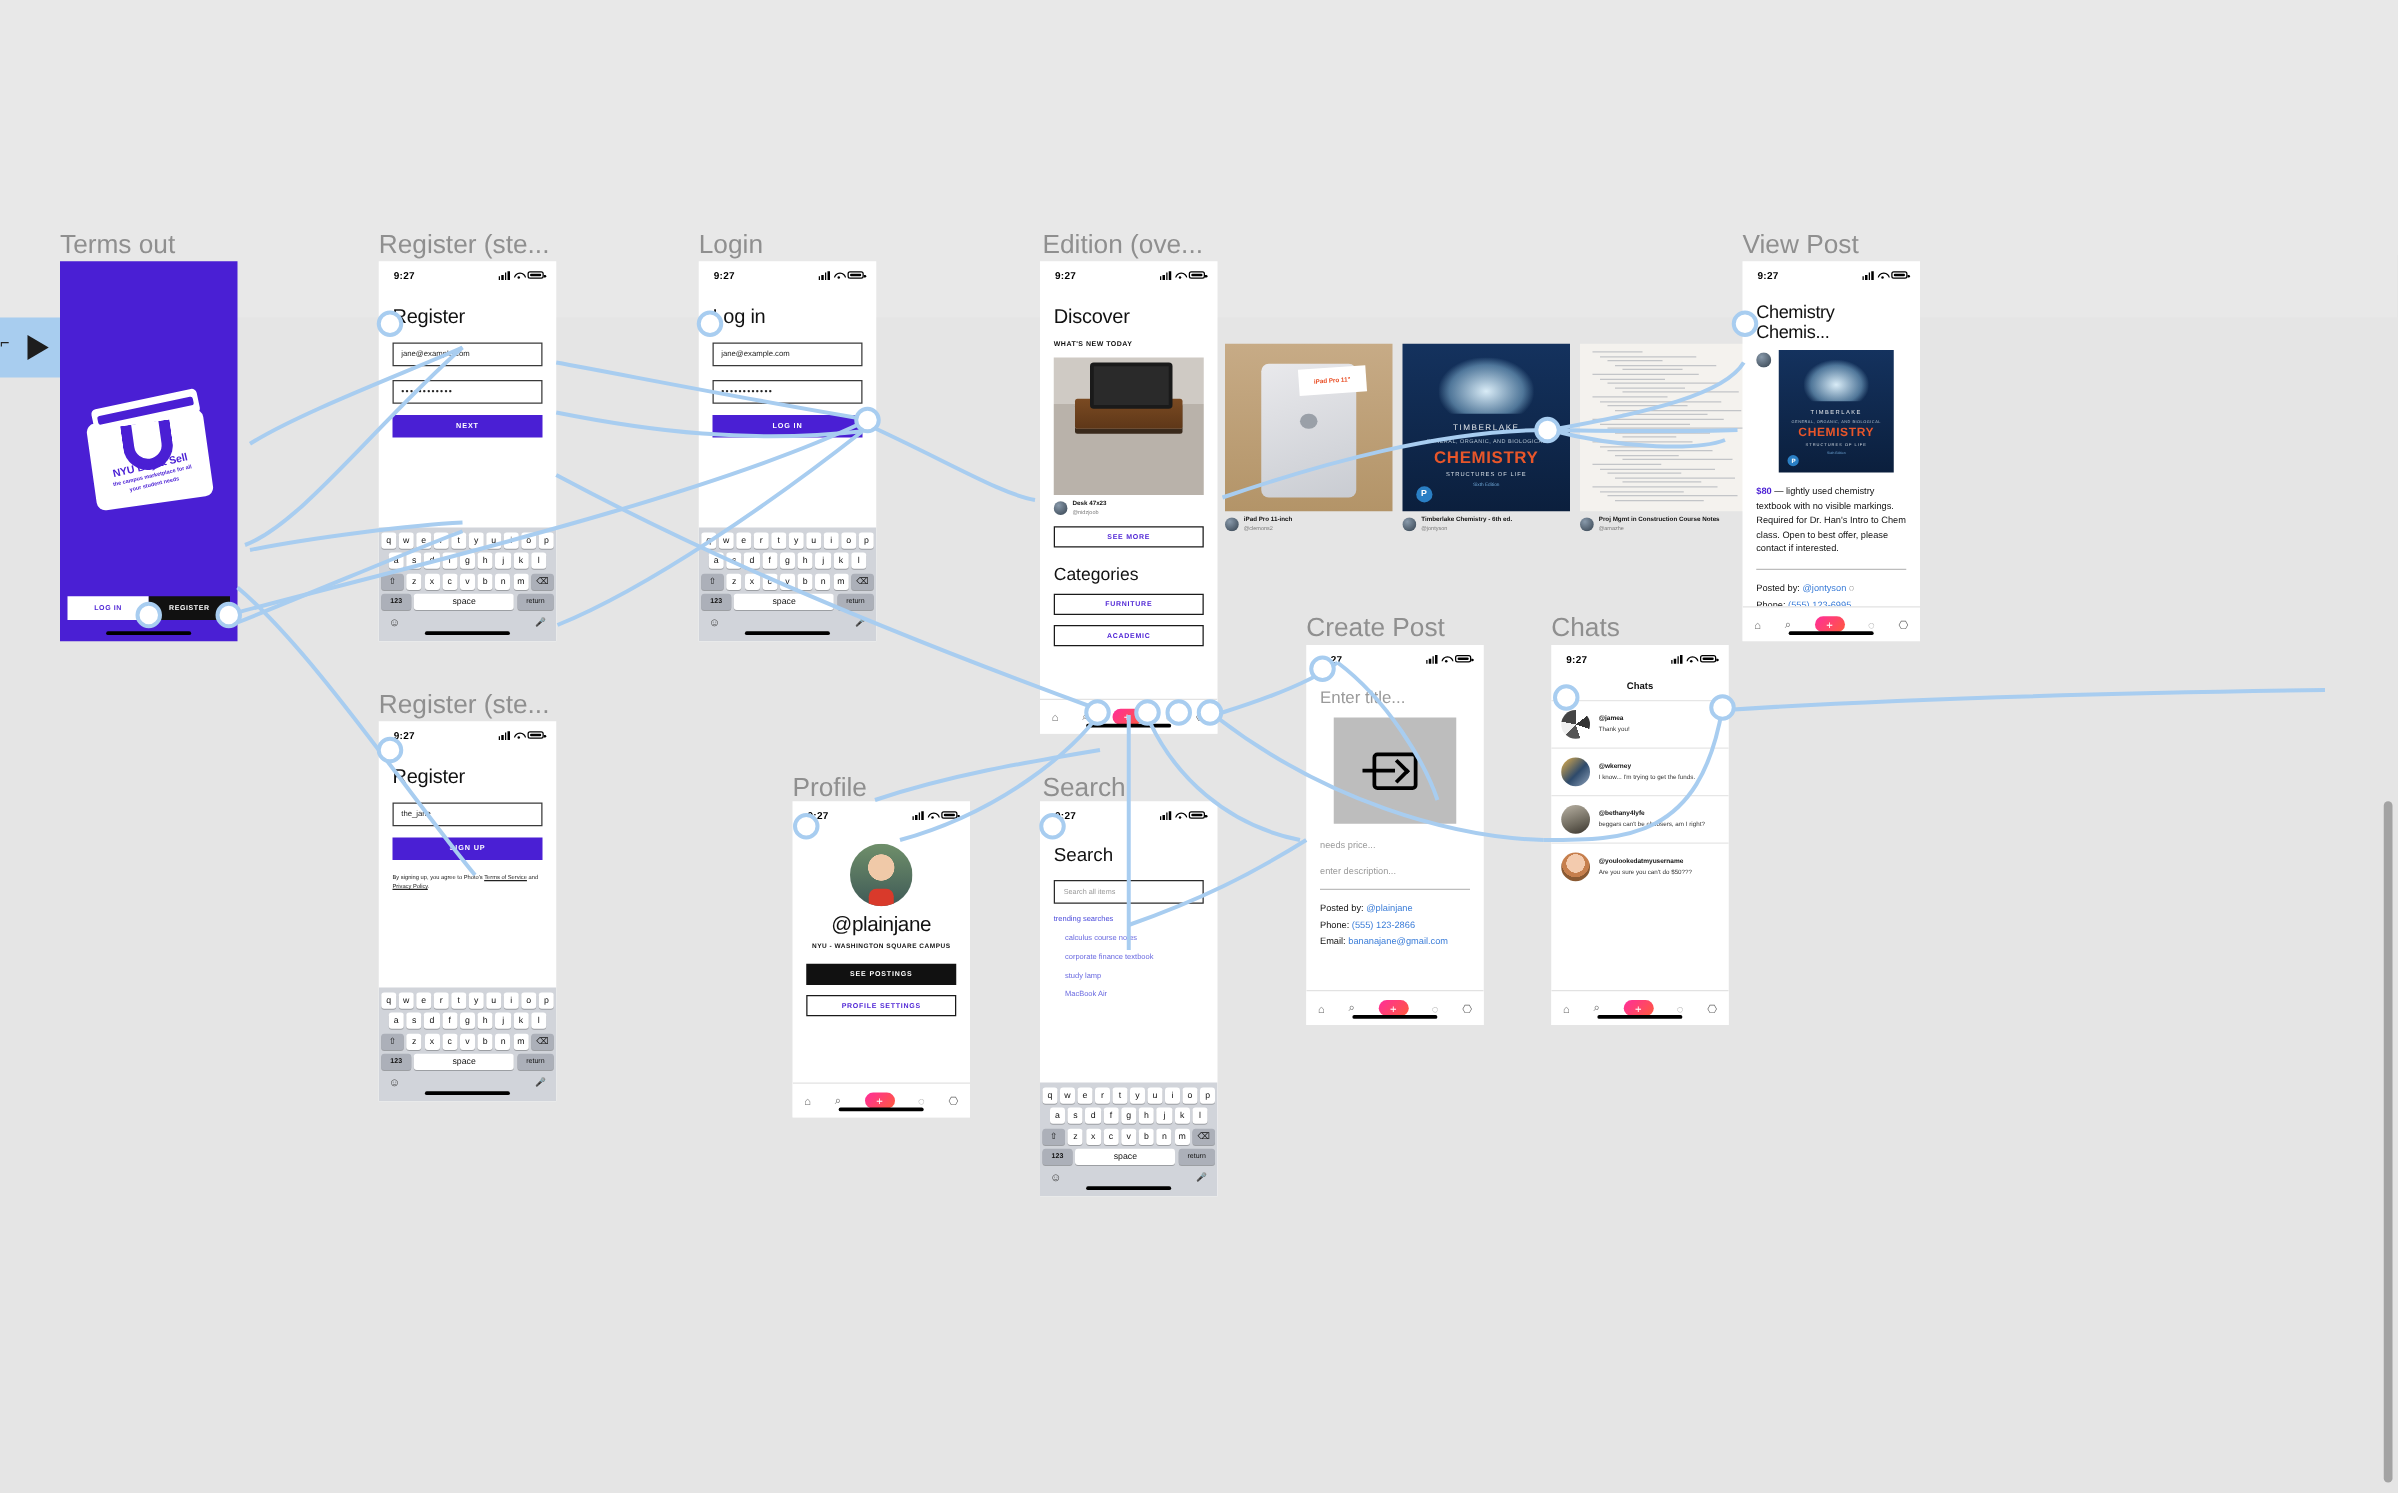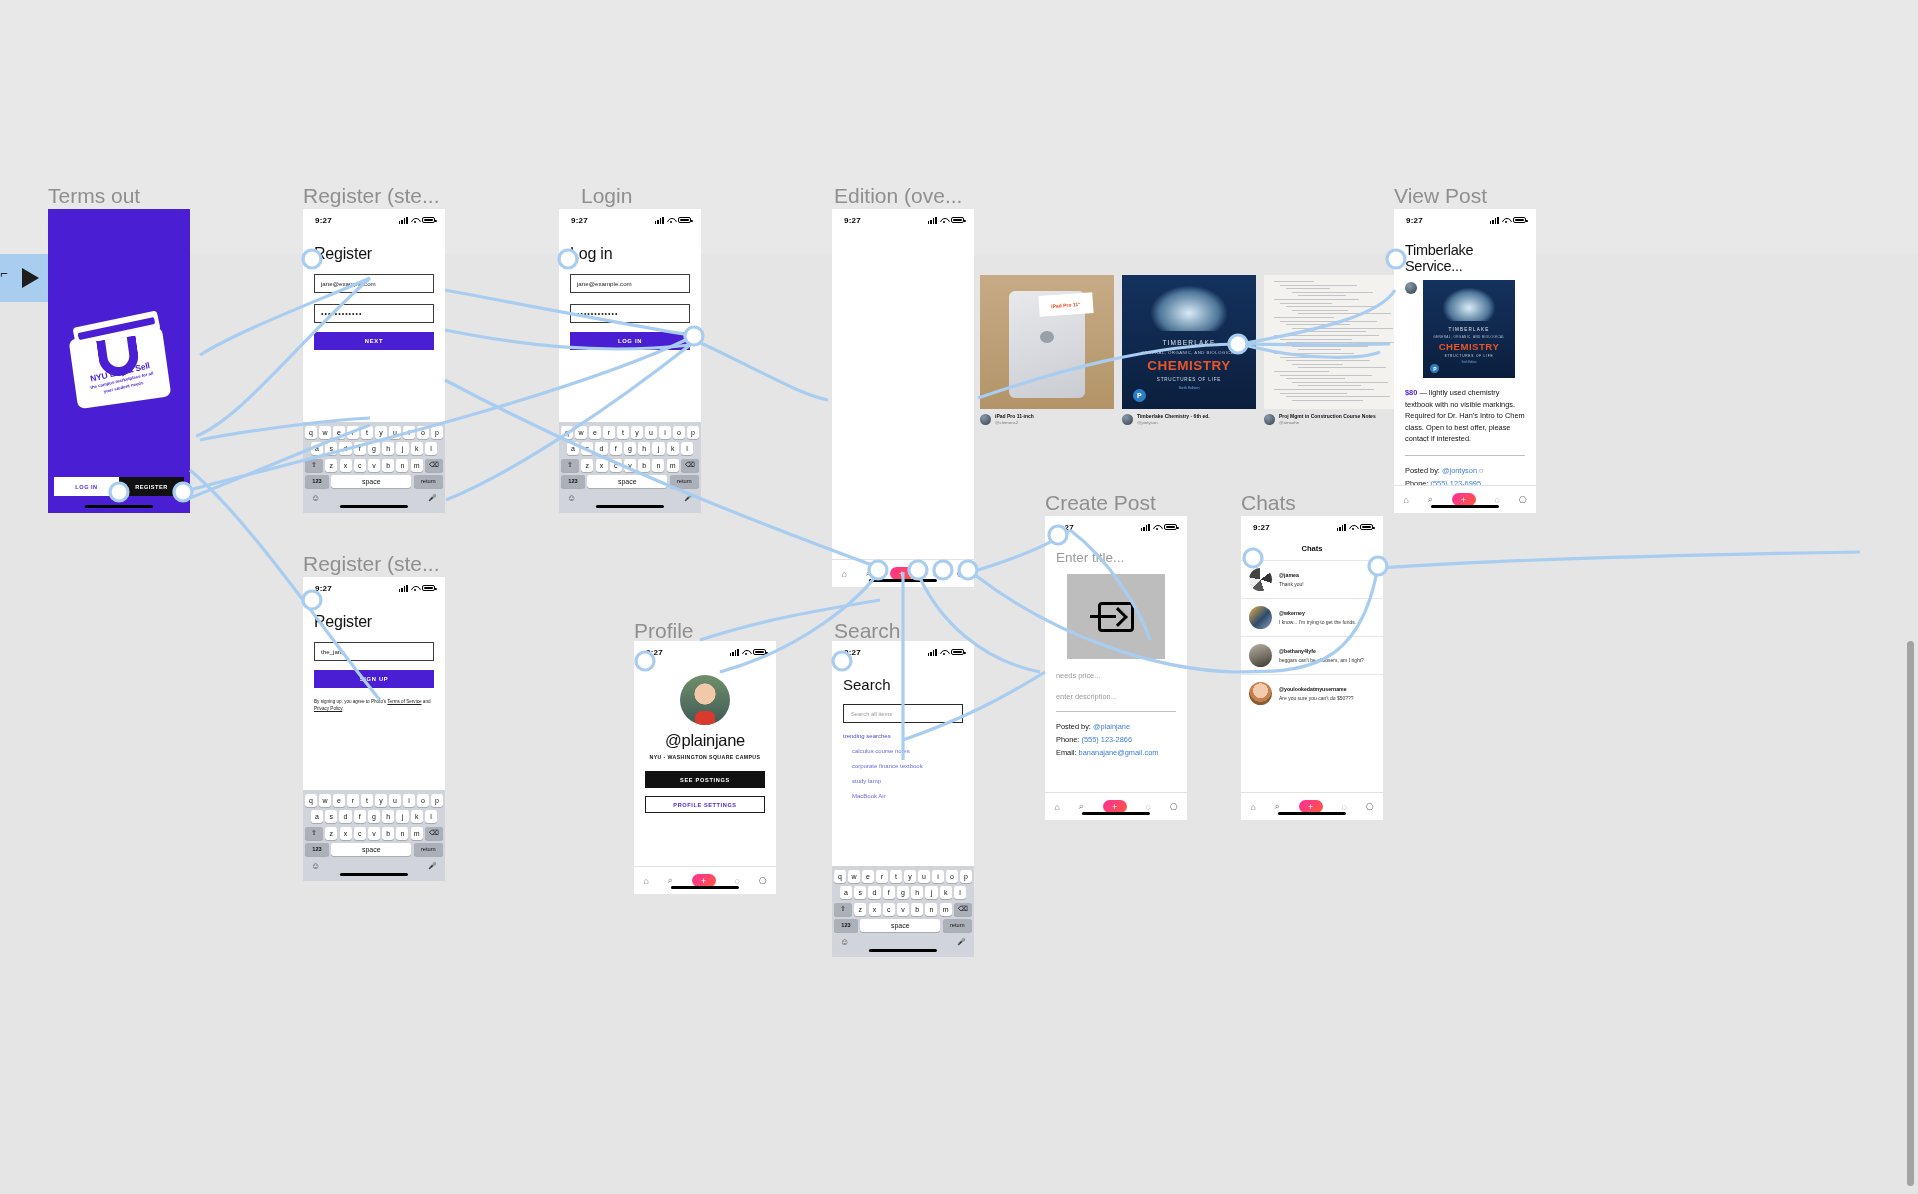--- a/index.html
+++ b/index.html
@@ -194,21 +194,21 @@
 <div id="board">
   <div class="top-strip"></div>
 
   <div class="play-strip"></div>
   <div class="play-clip">⌐</div>
   <div class="play-tri"></div>
 
   <div class="frame-title" style="left:48px;  top:184px;">Terms out</div>
   <div class="frame-title" style="left:303px; top:184px;">Register (ste...</div>
   <div class="frame-title" style="left:303px; top:552px;">Register (ste...</div>
-  <div class="frame-title" style="left:581px; top:184px;text-align:center;">Login</div>
+  <div class="frame-title" style="left:559px; top:184px;text-align:center;">Login</div>
   <div class="frame-title" style="left:834px; top:184px;">Edition (ove...</div>
   <div class="frame-title" style="left:1394px;top:184px;">View Post</div>
   <div class="frame-title" style="left:1045px;top:491px;">Create Post</div>
   <div class="frame-title" style="left:1241px;top:491px;">Chats</div>
   <div class="frame-title" style="left:634px; top:619px;">Profile</div>
   <div class="frame-title" style="left:834px; top:619px;">Search</div>
 
   <div class="phone" style="left:48px; top:209px; width:142px; height:304px; background:#4A1FD4;">
     <div class="logo-bag">
       <div class="bag-body"></div>
@@ -439,20 +439,36 @@
       <span class="sb-right">
         <span class="sig">
             <i></i>
             <i></i>
             <i></i>
             <i></i>
           </span>
         <span class="wifi"></span>
         <span class="batt"></span>
       </span>
+    </div>
+    <div class="pad">
+      <div class="scr-h1">Discover</div>
+      <div class="kicker">WHAT'S NEW TODAY</div>
+      <div class="card-img img-desk"></div>
+      <div class="meta">
+        <div class="av"></div>
+        <div>
+          <div class="nm">Desk 47x23</div>
+          <div class="hd">@nidzjoob</div>
+        </div>
+      </div>
+      <div class="btn-outline">SEE MORE</div>
+      <div class="cat-h">Categories</div>
+      <div class="btn-outline">FURNITURE</div>
+      <div class="btn-outline">ACADEMIC</div>
     </div>
     <div class="navbar">
       <span class="ico">⌂</span>
       <span class="ico">⌕</span>
       <span class="fab">+</span>
       <span class="ico">◌</span>
       <span class="ico">⎔</span>
     </div>
     <div class="home-ind"></div>
   </div>
@@ -543,21 +559,21 @@
             <i></i>
             <i></i>
             <i></i>
             <i></i>
           </span>
         <span class="wifi"></span>
         <span class="batt"></span>
       </span>
     </div>
     <div class="pad">
-      <div class="vp-h">Timberlake Service...</div>
+      <div class="vp-h">Chemistry Chemis...</div>
       <div class="vp-row">
         <div class="av" style="width:12px;height:12px;margin-top:2px"></div>
         <div class="vp-img img-chem">
           <div class="chem-bubble"></div>
           <div class="chem-t1" style="font-size:4.6px">TIMBERLAKE</div>
           <div class="chem-t2" style="font-size:3.1px">GENERAL, ORGANIC, AND BIOLOGICAL</div>
           <div class="chem-t3" style="font-size:9.6px">CHEMISTRY</div>
           <div class="chem-t4" style="font-size:3.2px">STRUCTURES OF LIFE</div>
           <div class="chem-t5" style="font-size:2.7px">Sixth Edition</div>
           <div class="chem-p" style="width:9px;height:9px;font-size:5px">P</div>

